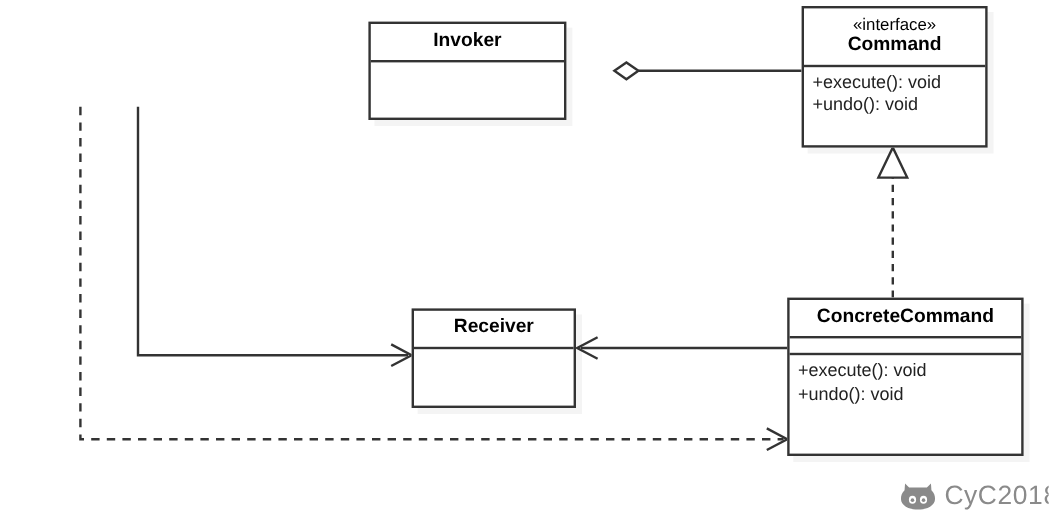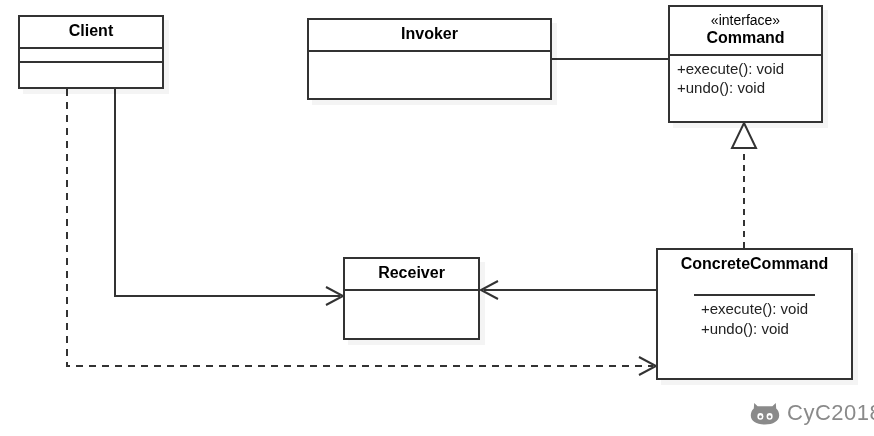--- a/index.html
+++ b/index.html
@@ -120,29 +120,22 @@
       <polyline points="115,89 115,296 340,296" fill="none" stroke="#333333" stroke-width="2" stroke-linejoin="miter"></polyline>
       <polyline points="326,287 343,296 326,305" fill="none" stroke="#333333" stroke-width="2" stroke-linecap="butt" stroke-linejoin="miter"></polyline>
     </g>
 
     <g>
       <polyline points="67,89 67,366 653,366" fill="none" stroke="#333333" stroke-width="2" stroke-dasharray="7,6" stroke-linejoin="miter"></polyline>
       <polyline points="639,357 656,366 639,375" fill="none" stroke="#333333" stroke-width="2" stroke-linecap="butt" stroke-linejoin="miter"></polyline>
     </g>
   </svg>
 
-  <div class="uml-box" style="left:18px; top:15px; width:146px; height:74px;">
-    <div class="uml-title">
-      <span class="uml-name">Client</span>
-    </div>
-    <div class="uml-sep uml-compartment empty"></div>
-    <div class="uml-sep uml-compartment empty grow"></div>
-  </div>
 
-  <div class="uml-box" style="left:307px; top:18px; width:245px; height:82px;">
+  <div class="uml-box" style="left:307px; top:18px; width:165px; height:82px;">
     <div class="uml-title">
       <span class="uml-name">Invoker</span>
     </div>
     <div class="uml-sep uml-compartment empty"></div>
   </div>
 
   <div class="uml-box" style="left:668px; top:5px; width:155px; height:118px;">
     <div class="uml-title">
       <span class="uml-stereotype">«interface»</span>
       <span class="uml-name">Command</span>
@@ -153,21 +146,21 @@
     </div>
   </div>
 
   <div class="uml-box" style="left:343px; top:257px; width:137px; height:83px;">
     <div class="uml-title">
       <span class="uml-name">Receiver</span>
     </div>
     <div class="uml-sep uml-compartment empty"></div>
   </div>
 
-  <div class="uml-box" style="left:656px; top:248px; width:197px; height:132px;align-items:center;">
+  <div class="uml-box" style="left:656px; top:248px; width:197px; height:132px;">
     <div class="uml-title">
       <span class="uml-name">ConcreteCommand</span>
     </div>
     <div class="uml-sep uml-compartment empty"></div>
     <div class="uml-sep uml-compartment grow">
       <span class="member">+execute(): void</span>
       <span class="member">+undo(): void</span>
     </div>
   </div>
 

